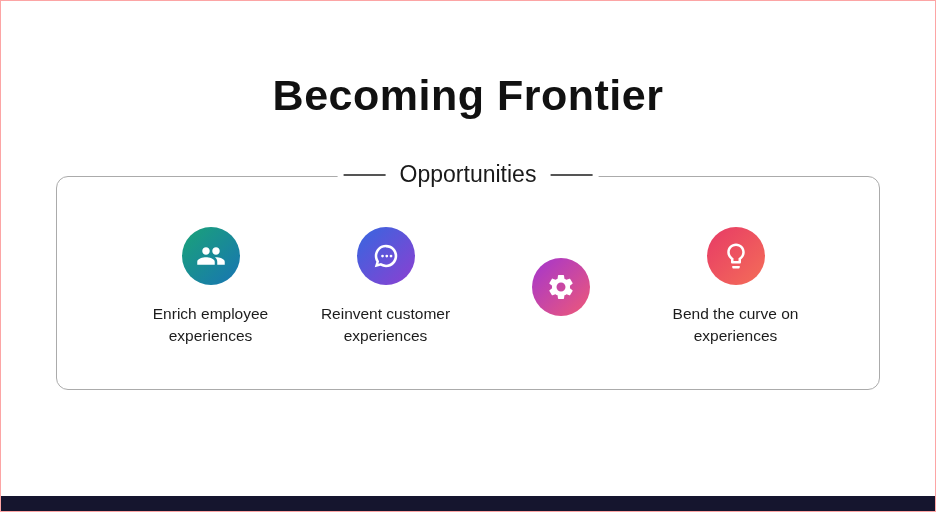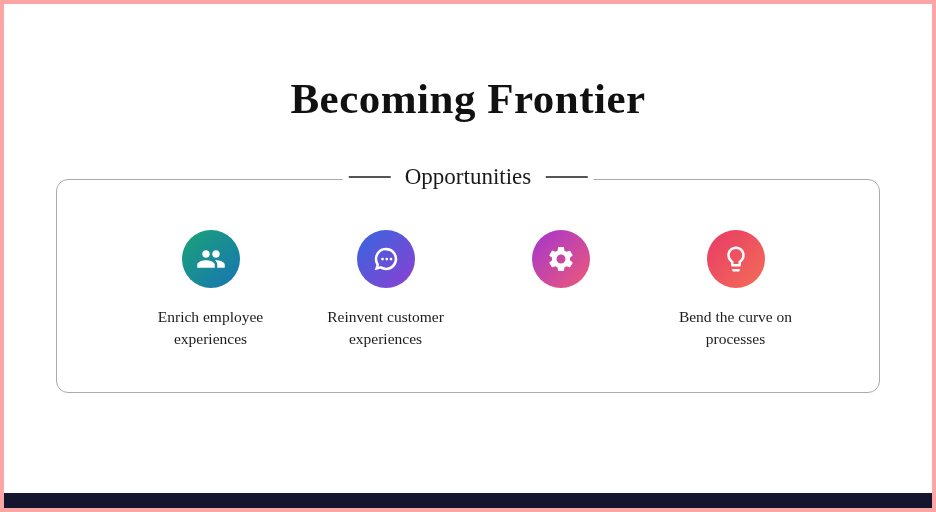--- a/index.html
+++ b/index.html
@@ -4,23 +4,22 @@
 <style>
   * { margin: 0; padding: 0; box-sizing: border-box; }
   html, body { background: #ffffff; }
   body { font-family: "Liberation Sans", sans-serif; }
 
   .slide {
     position: relative;
     width: 936px;
     height: 512px;
     background: #ffffff;
-    border: 4px solid #fca5a5;
+    border: 1px solid #fca5a5;
     overflow: hidden;
-    font-family: Liberation Serif, serif;
   }
 
   .title {
     margin-top: 70px;
     text-align: center;
     font-size: 43px;
     font-weight: 700;
     color: #111111;
     letter-spacing: 0.5px;
   }
@@ -54,20 +53,21 @@
     display: inline-block;
     width: 42px;
     height: 2px;
     background: #555555;
   }
 
   .items {
     display: flex;
     justify-content: space-between;
     padding: 50px 56px 0;
+    align-items: center;
   }
 
   .item {
     width: 180px;
     text-align: center;
   }
 
   .icon-circle {
     width: 58px;
     height: 58px;
@@ -143,21 +143,21 @@
           </svg>
         </div>
       </div>
 
       <div class="item">
         <div class="icon-circle" style="background: linear-gradient(135deg, rgb(231, 58, 102), rgb(244, 110, 88));">
           <svg viewBox="0 0 24 24" aria-hidden="true">
             <path d="M9 21c0 .55.45 1 1 1h4c.55 0 1-.45 1-1v-1H9v1zm3-19C8.14 2 5 5.14 5 9c0 2.38 1.19 4.47 3 5.74V17c0 .55.45 1 1 1h6c.55 0 1-.45 1-1v-2.26c1.81-1.27 3-3.36 3-5.74 0-3.86-3.14-7-7-7zm2.85 11.1l-.85.6V16h-4v-2.3l-.85-.6A4.997 4.997 0 0 1 7 9c0-2.76 2.24-5 5-5s5 2.24 5 5c0 1.63-.8 3.16-2.15 4.1z"></path>
           </svg>
         </div>
-        <div class="item-label">Bend the curve on processes</div>
+        <div class="item-label">Bend the curve on experiences</div>
       </div>
 
     </div>
   </section>
 
   <div class="footer-bar" style="background: rgb(21, 21, 46);"></div>
 
 </div>
 
 </body></html>

